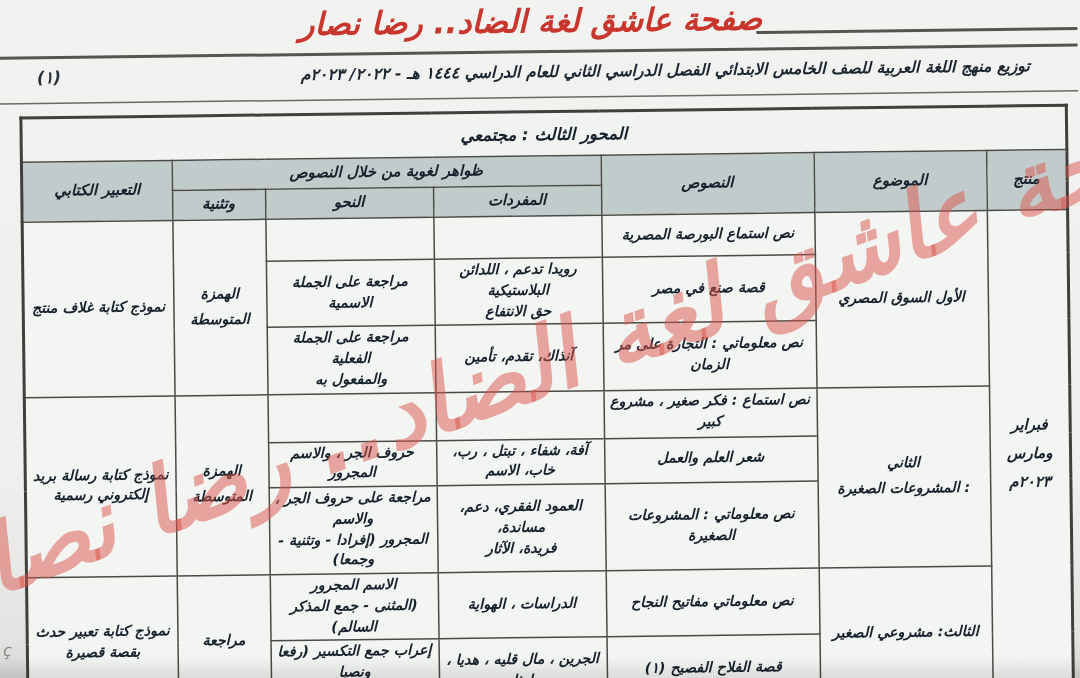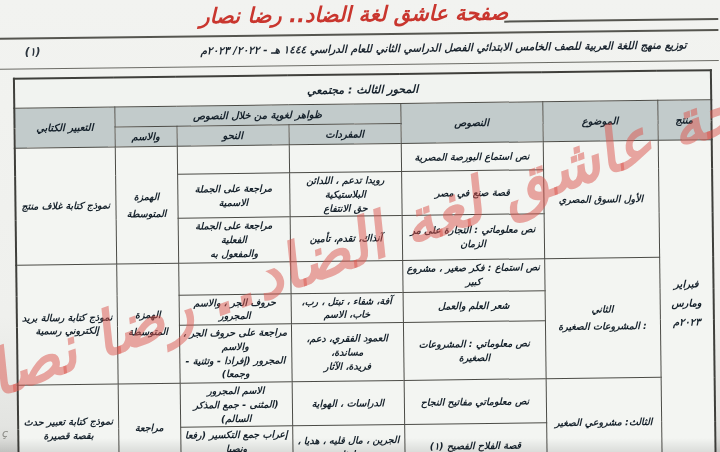--- a/index.html
+++ b/index.html
@@ -117,21 +117,21 @@
         <tr class="hA">
           <th rowspan="2">منتج</th>
           <th rowspan="2">الموضوع</th>
           <th rowspan="2">النصوص</th>
           <th colspan="3">ظواهر لغوية من خلال النصوص</th>
           <th rowspan="2">التعبير الكتابي</th>
         </tr>
         <tr class="hB">
           <th>المفردات</th>
           <th>النحو</th>
-          <th>والاسم</th>
+          <th>وتثنية</th>
         </tr>
       </thead>
       <tbody>
         <tr class="r1">
           <td class="month-cell" rowspan="8">فبراير
 ومارس
 ٢٠٢٣م</td>
           <td class="topic-cell" rowspan="3">الأول السوق المصري</td>
           <td class="texts-cell">نص استماع البورصة المصرية</td>
           <td></td>

